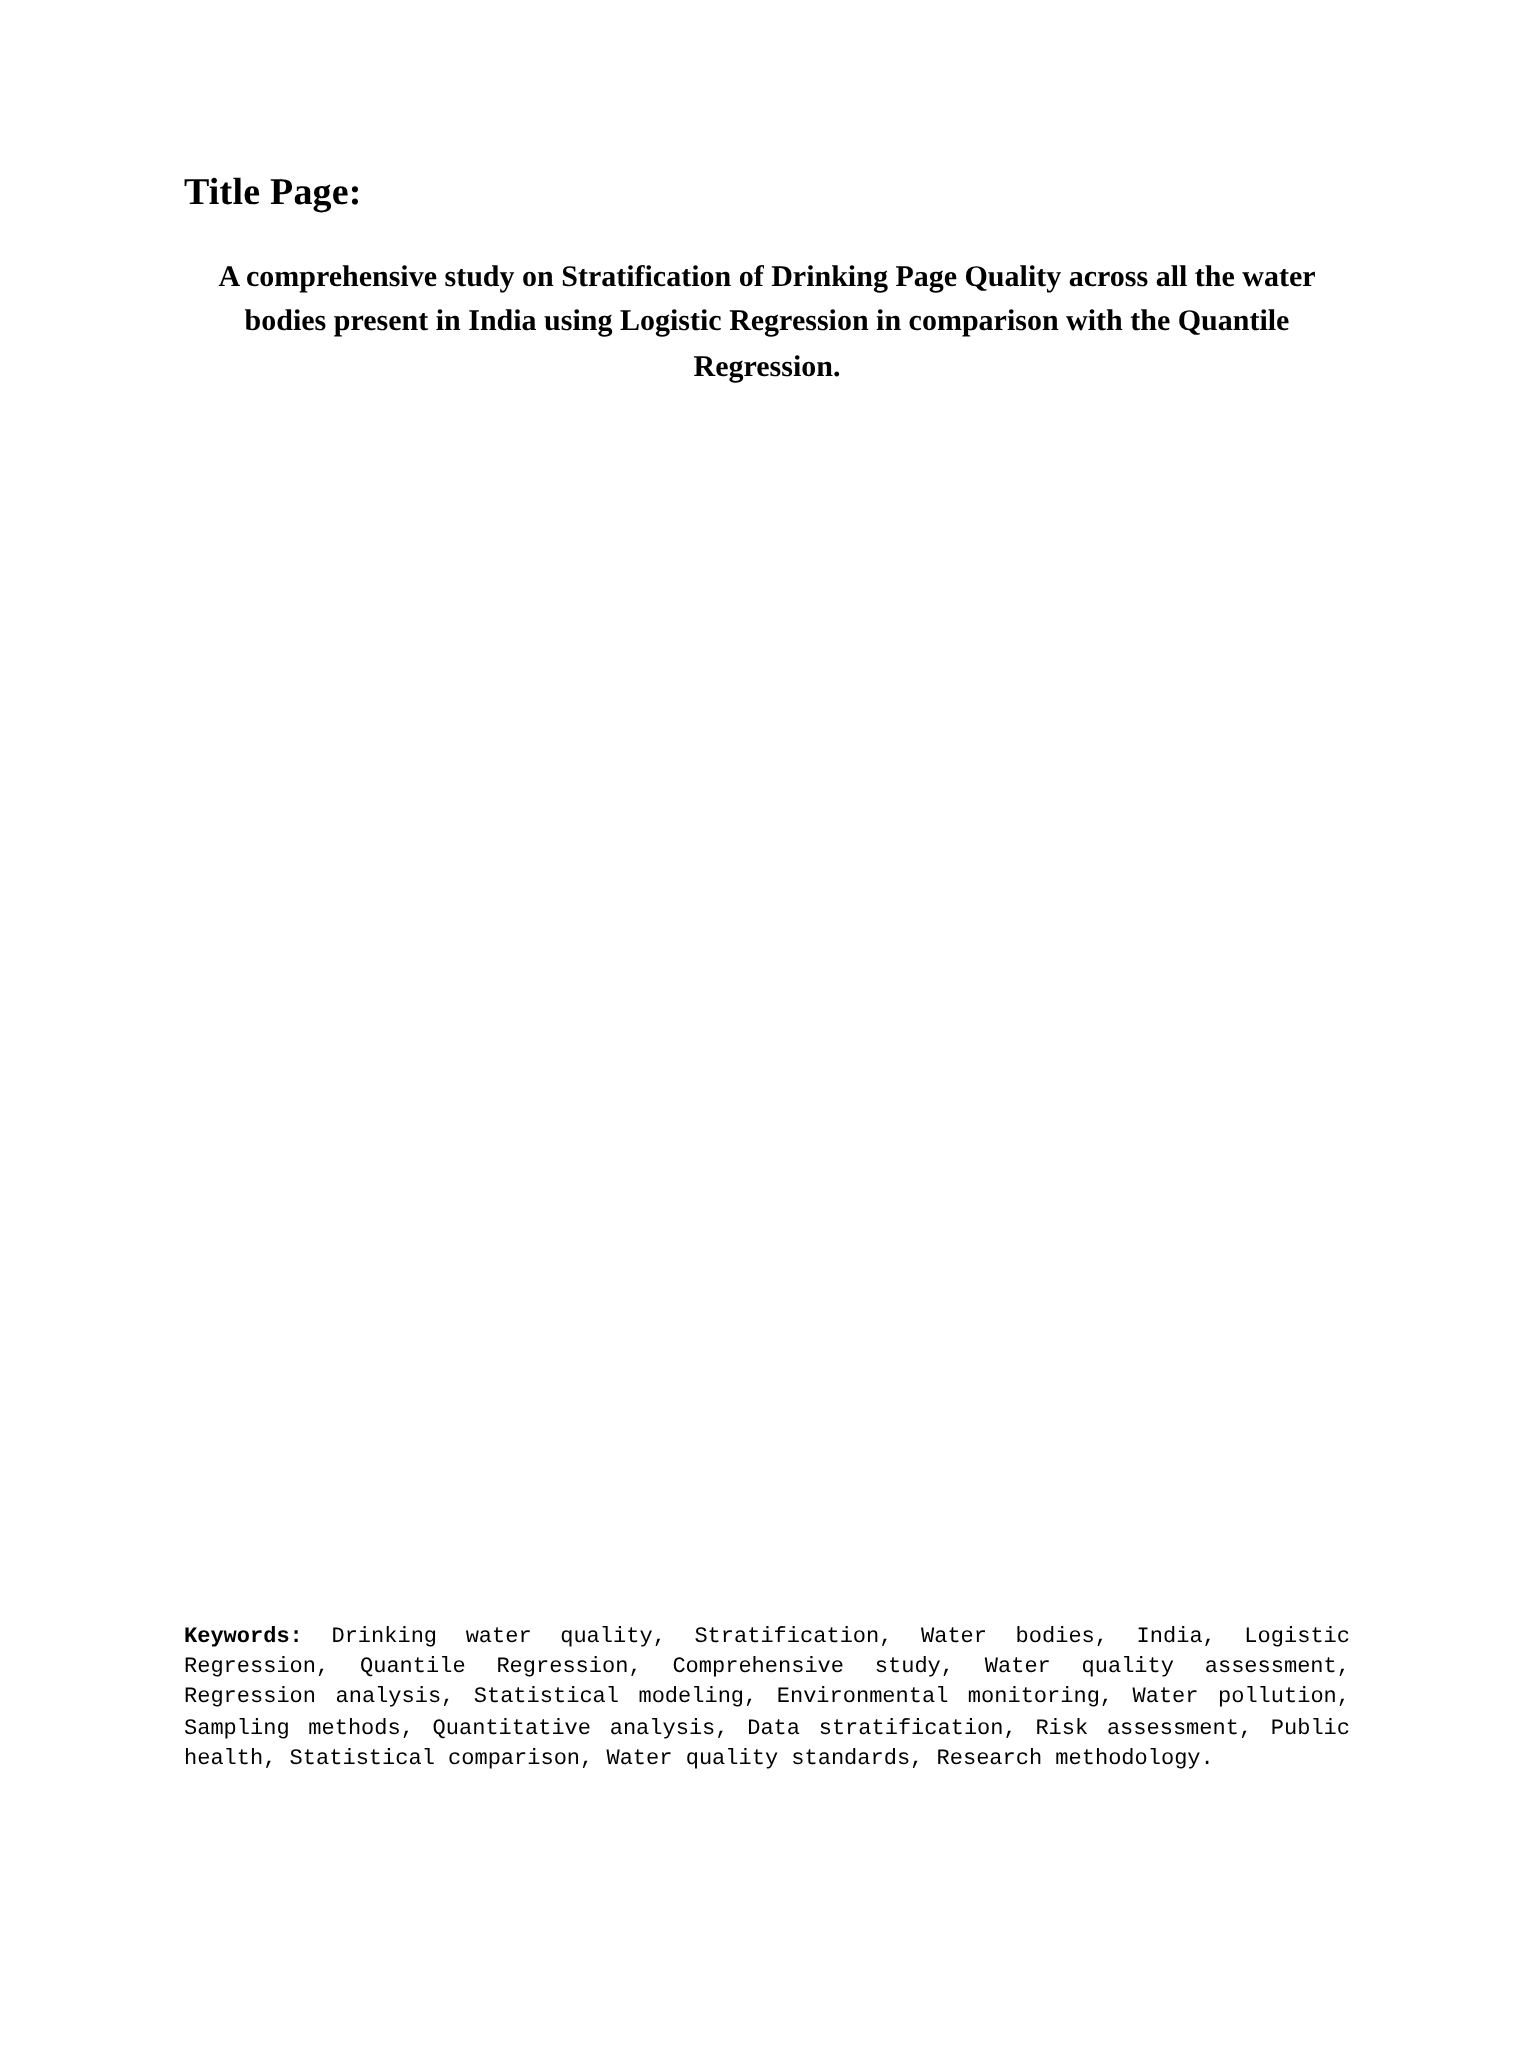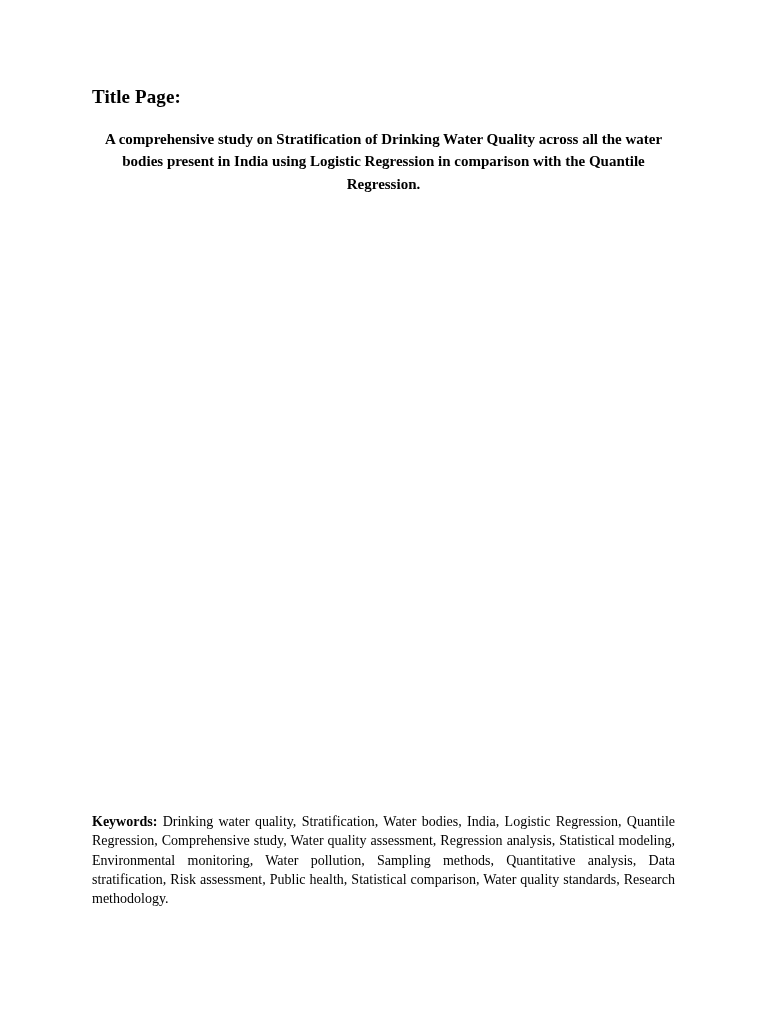--- a/index.html
+++ b/index.html
@@ -39,40 +39,41 @@
     text-align: center;
     line-height: 1.5;
     margin: 0;
     padding: 0 8px;
   }
   .keywords-block {
     position: absolute;
     left: 92px;
     top: 812px;
     width: 583px;
-    font-size: 14px;
+    font-size: 11px;
     line-height: 1.38;
     text-align: justify;
     text-justify: inter-word;
+    font-family: Liberation Mono, monospace;
   }
   .keywords-label {
     font-weight: bold;
   }
   .keywords-text {
     font-weight: normal;
   }
 </style>
 </head>
 <body>
 
 <div class="page">
 
   <div class="content">
     <div class="title-label">Title Page:</div>
-    <h1 class="doc-title">A comprehensive study on Stratification of Drinking Water Quality across all the water bodies present in India using Logistic Regression in comparison with the Quantile Regression.</h1>
+    <h1 class="doc-title">A comprehensive study on Stratification of Drinking Page Quality across all the water bodies present in India using Logistic Regression in comparison with the Quantile Regression.</h1>
   </div>
 
   <div class="keywords-block">
     <span class="keywords-label">Keywords:</span>
     <span class="keywords-text">Drinking water quality, Stratification, Water bodies, India, Logistic Regression, Quantile Regression, Comprehensive study, Water quality assessment, Regression analysis, Statistical modeling, Environmental monitoring, Water pollution, Sampling methods, Quantitative analysis, Data stratification, Risk assessment, Public health, Statistical comparison, Water quality standards, Research methodology.</span>
   </div>
 
 </div>
 
 </body></html>

